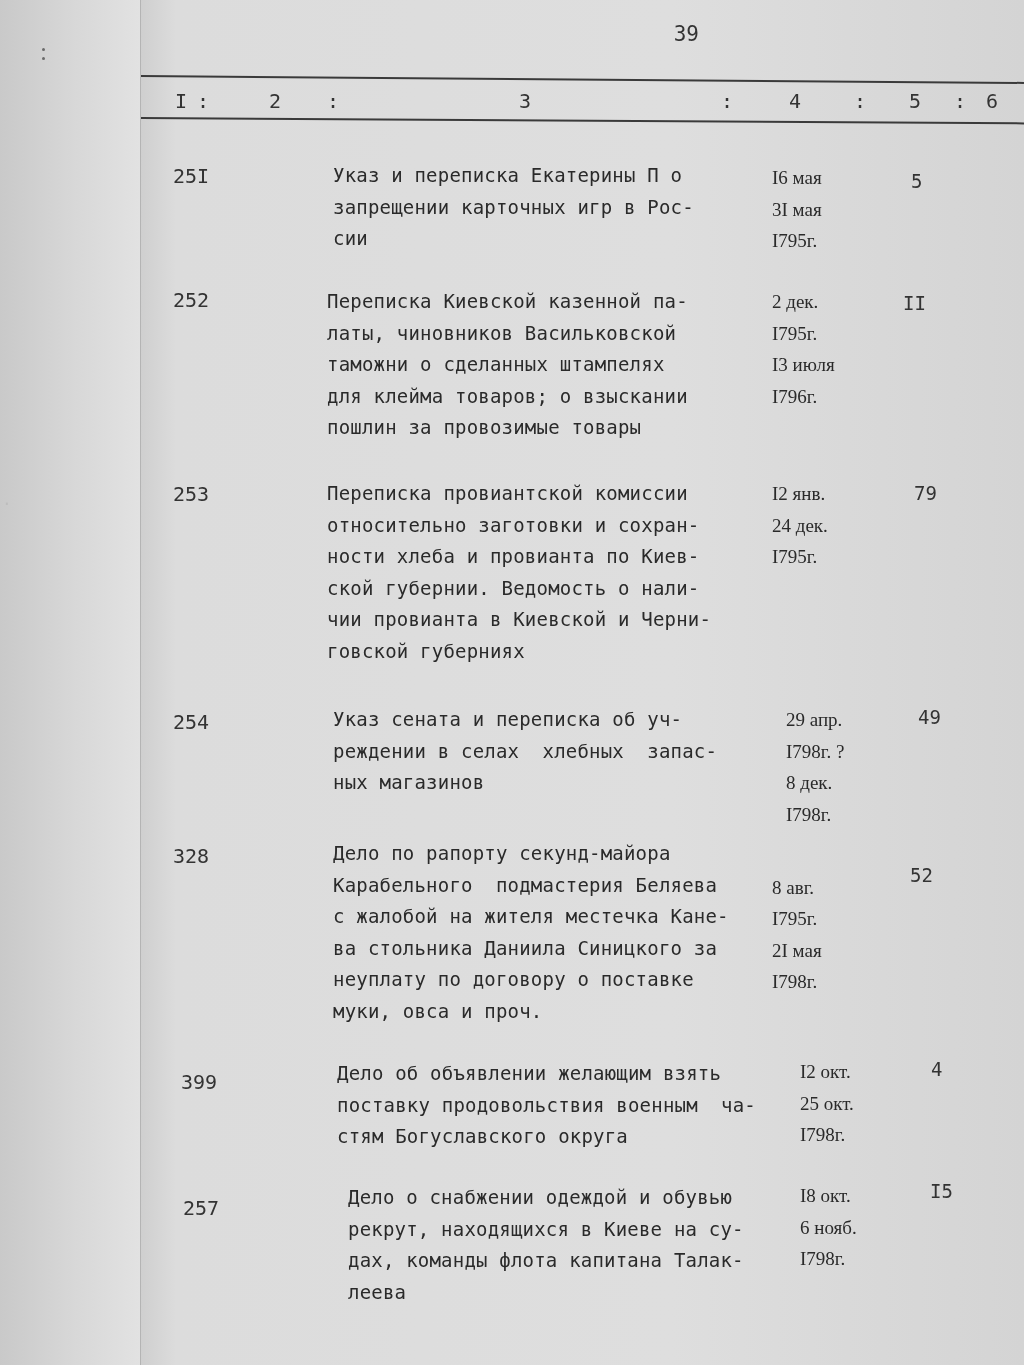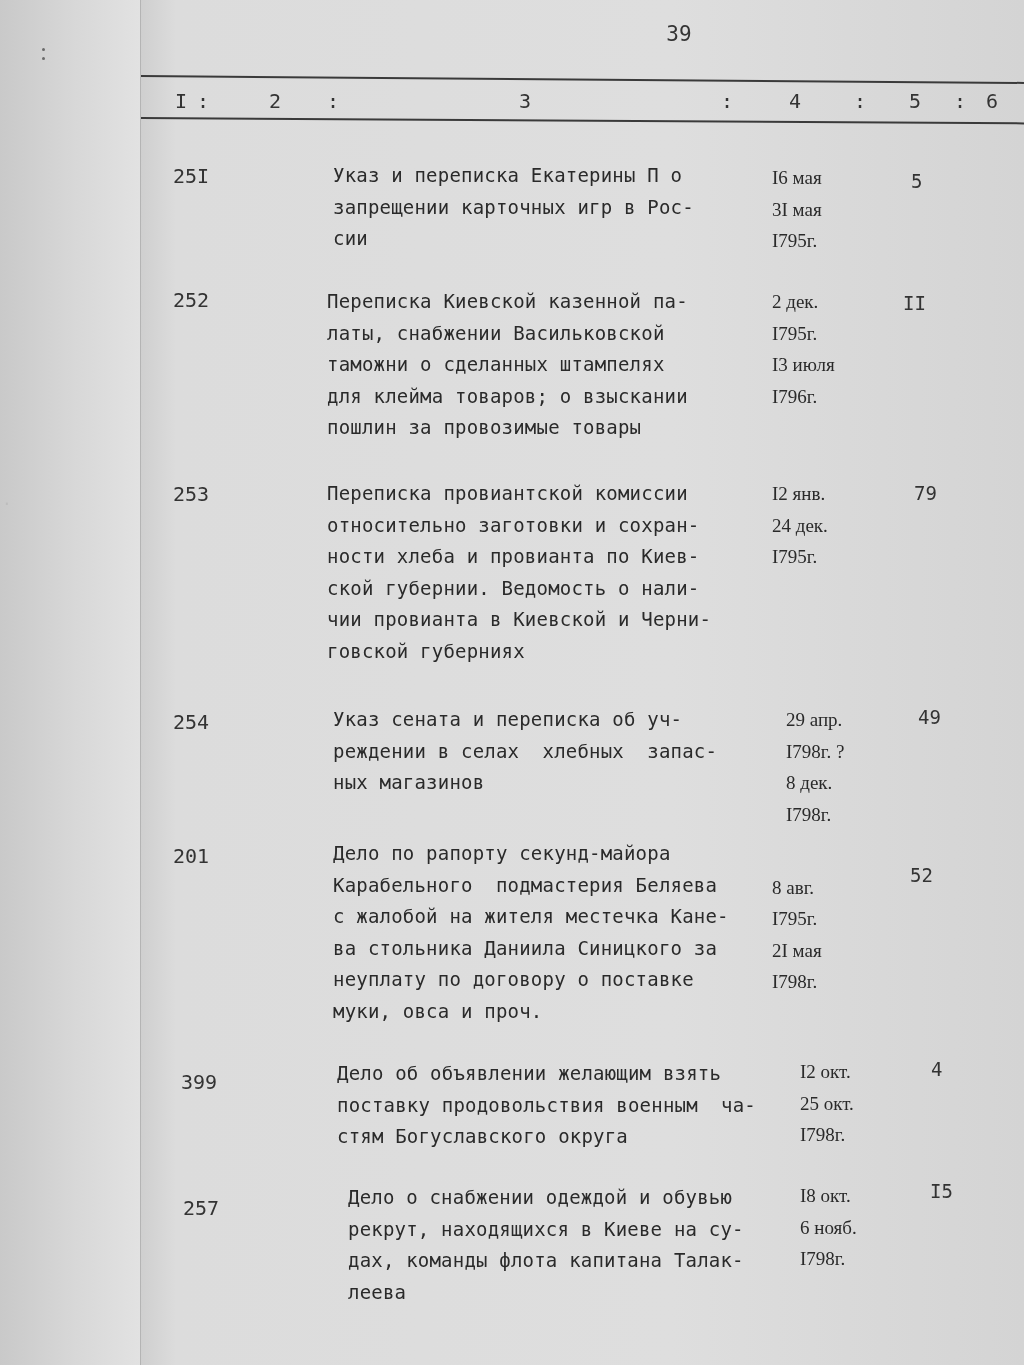--- a/index.html
+++ b/index.html
@@ -42,21 +42,21 @@
       position: absolute;
       left: 141px; top: 0;
       width: 883px; height: 1365px;
       background: linear-gradient(to right, #cfcfcf 0%, #dcdcdc 4%, #dedede 60%, #d4d4d4 100%);
     }
     .page-number {
       position: absolute;
       left: 518px; top: 22px;
       width: 40px;
       font-size: 21px;
-      text-align: center;
+      text-align: right;
       color: #333;
     }
     .rule {
       position: absolute;
       left: 0;
       width: 883px;
       height: 2px;
       background: #3a3a3a;
     }
     .rule.top { top: 75px; transform: rotate(0.45deg); transform-origin: left center; }
@@ -139,21 +139,21 @@
 сии</span>
     <span class="dates" style="left:631px; top:2px">I6 мая
 3I мая
 I795г.</span>
     <span class="sheets" style="left:770px; top:10px">5</span>
   </div>
 
   <div class="entry" style="top:286px">
     <span class="num" style="left:32px; top:2px">252</span>
     <span class="desc" style="left:186px; top:0">Переписка Киевской казенной па-
-латы, снабжении Васильковской
+латы, чиновников Васильковской
 таможни о сделанных штампелях
 для клейма товаров; о взыскании
 пошлин за провозимые товары</span>
     <span class="dates" style="left:631px; top:0">2 дек.
 I795г.
 I3 июля
 I796г.</span>
     <span class="sheets" style="left:762px; top:6px">II</span>
   </div>
 
@@ -177,21 +177,21 @@
 реждении в селах  хлебных  запас-
 ных магазинов</span>
     <span class="dates" style="left:645px; top:0">29 апр.
 I798г. ?
 8 дек.
 I798г.</span>
     <span class="sheets" style="left:777px; top:2px">49</span>
   </div>
 
   <div class="entry" style="top:836px">
-    <span class="num" style="left:32px; top:8px">201</span>
+    <span class="num" style="left:32px; top:8px">328</span>
     <span class="desc" style="left:192px; top:2px">Дело по рапорту секунд-майора
 Карабельного  подмастерия Беляева
 с жалобой на жителя местечка Кане-
 ва стольника Даниила Синицкого за
 неуплату по договору о поставке
 муки, овса и проч.</span>
     <span class="dates" style="left:631px; top:4px">
 8 авг.
 I795г.
 2I мая

